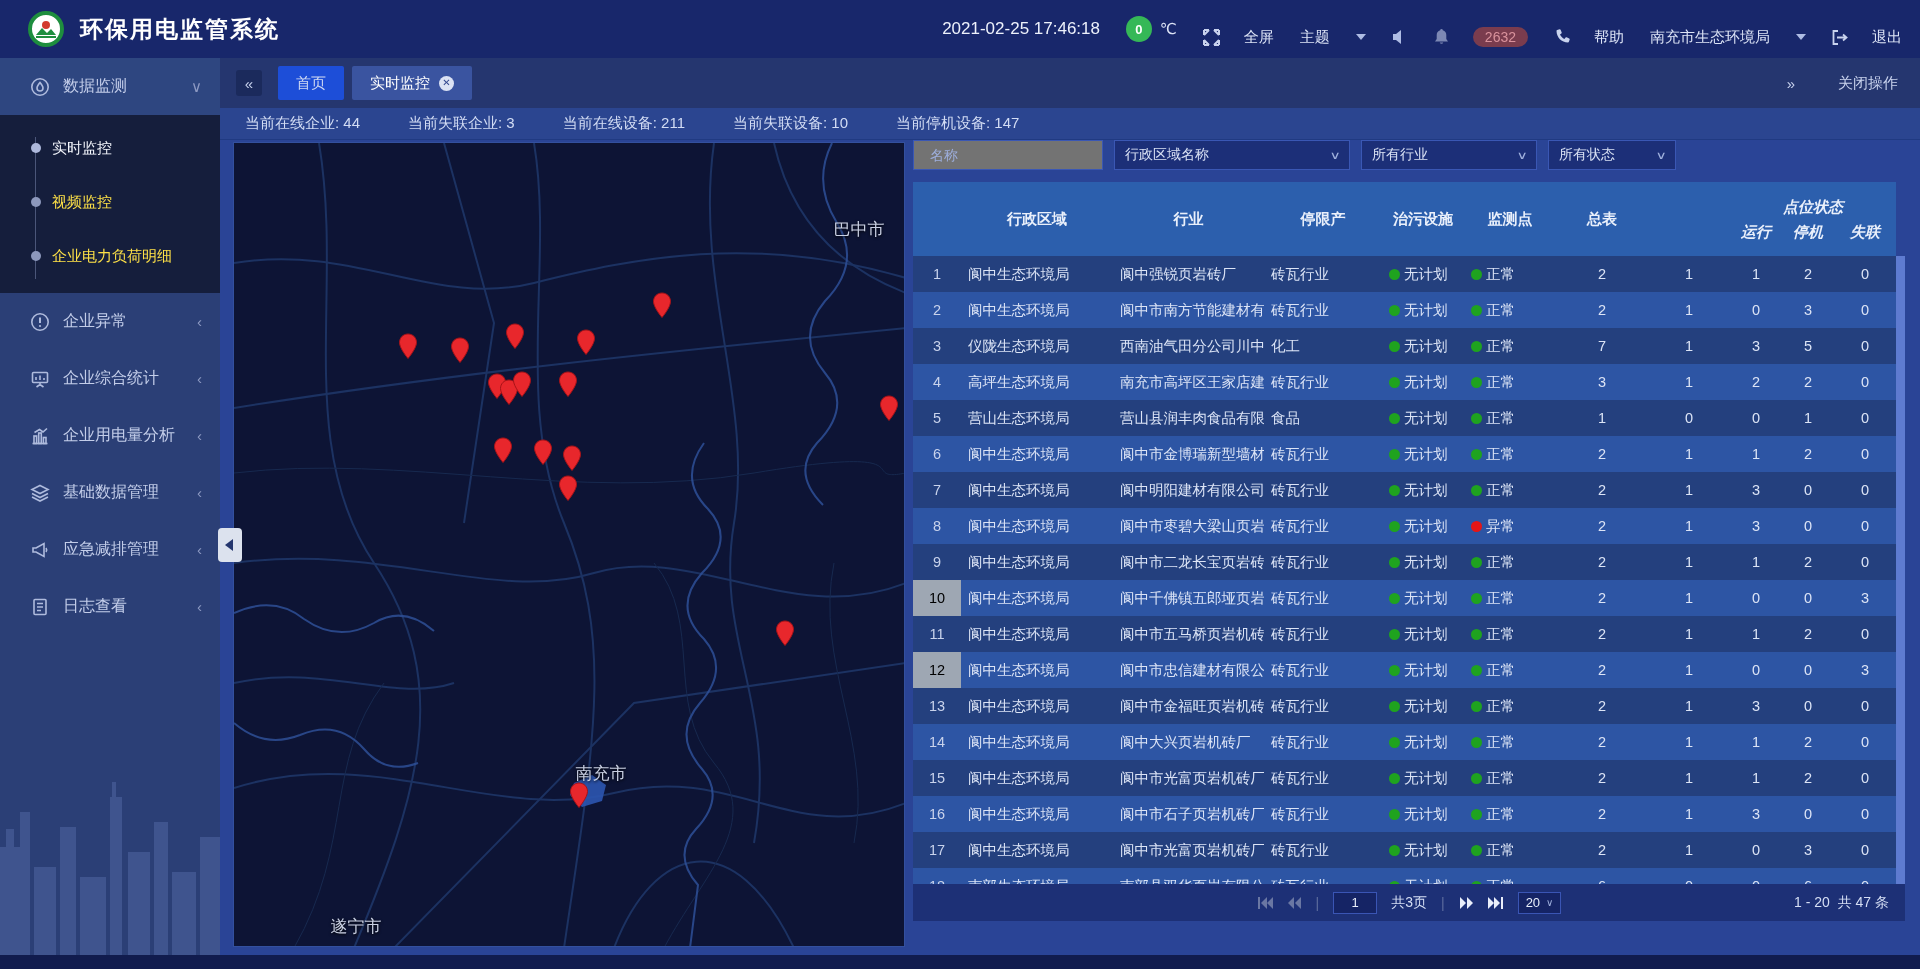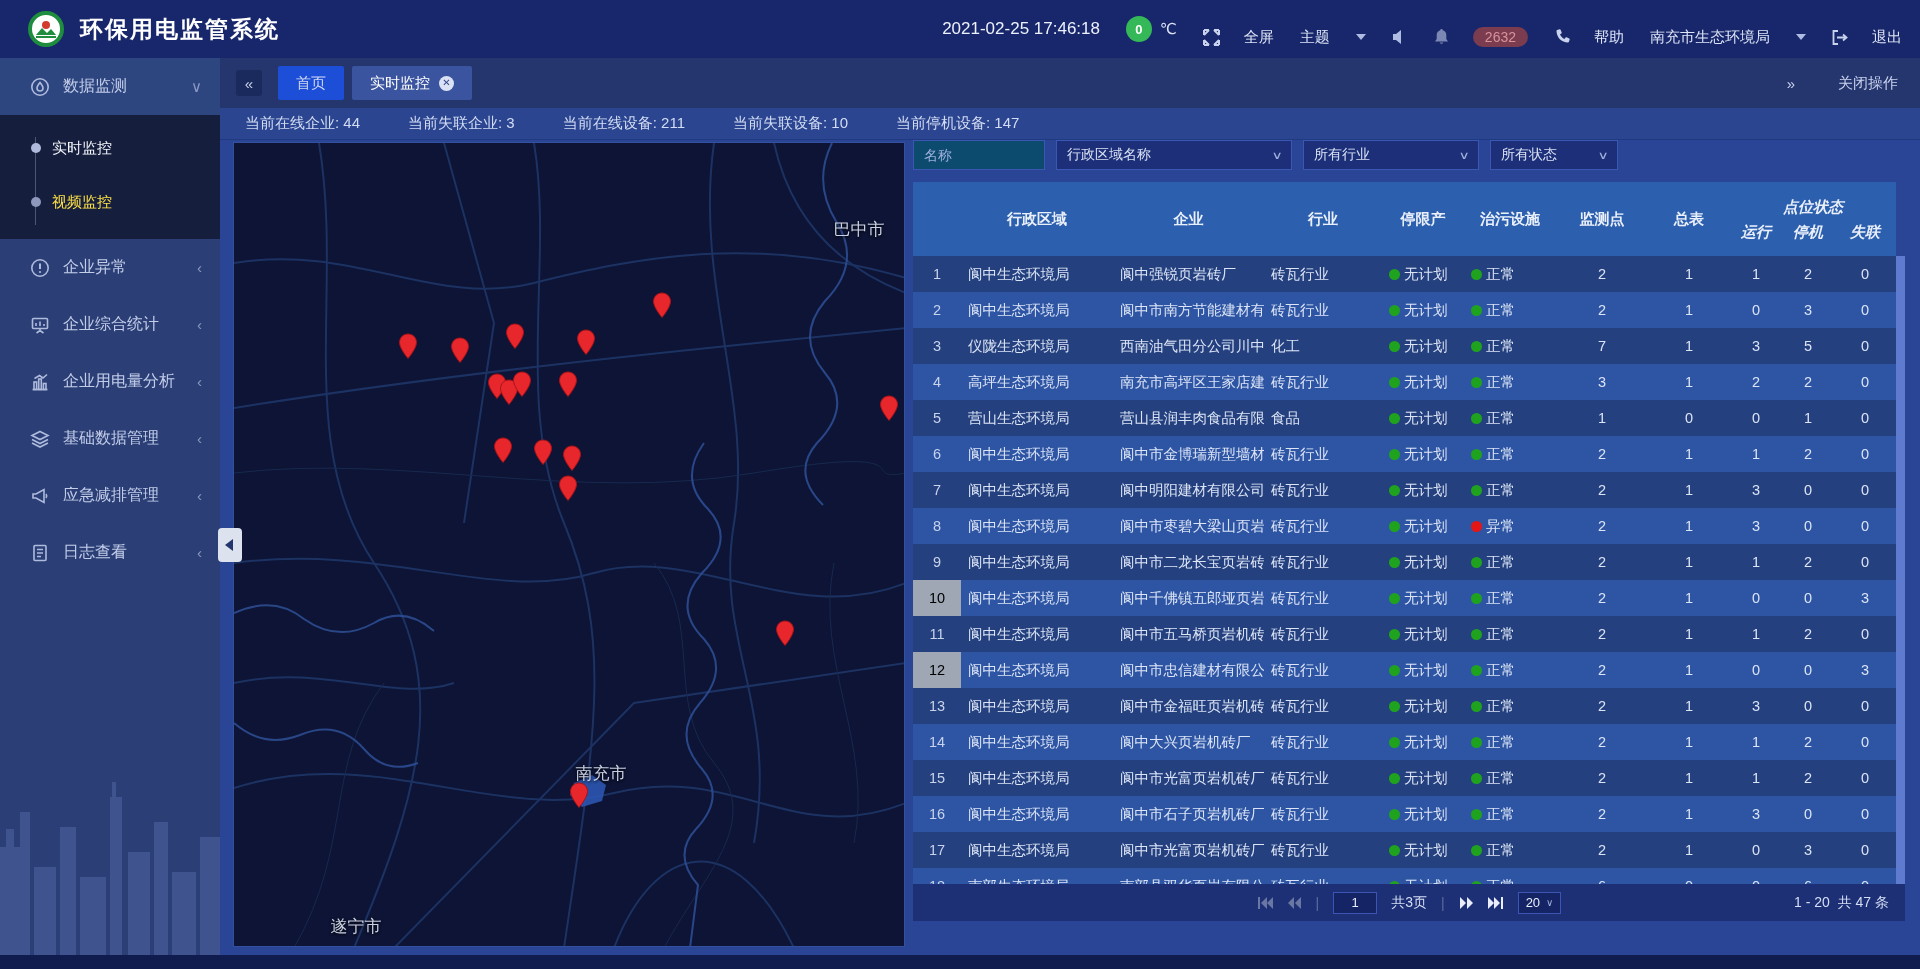--- a/index.html
+++ b/index.html
@@ -71,22 +71,22 @@
   .collapse-btn{ position:absolute; left:-2px; top:388px; width:24px; height:34px; background:#DCE2EE;
     border-radius:4px; display:grid; place-items:center; cursor:pointer; z-index:5; }
   .collapse-btn .tri{ width:0; height:0; border-top:6px solid transparent; border-bottom:6px solid transparent;
     border-right:8px solid #24366E; margin-right:2px; }
   
   .right-panel{ position:absolute; left:693px; top:0; width:992px; height:781px; }
   .filters{ display:flex; gap:11px; height:30px; }
   .fbox{ background:#1C2F78; border:1px solid #3A57B4; display:flex; align-items:center;
     padding:0 10px; font-size:14px; color:#D9E1F4; cursor:pointer; }
   .fbox .fchev{ margin-left:auto; color:#9FB0DD; font-size:11px; transform:scaleX(1.4); }
-  .f-input{ width:132px; background:#0c4a6e; border:1px solid #3A57B4; color:#D9E1F4;
-    padding:0 10px; font-size:14px; outline:none; }
+  .f-input{ width:190px; background:#737373; border:1px solid #3A57B4; color:#D9E1F4;
+    padding:0 16px; font-size:14px; outline:none; }
   .f-input::placeholder{ color:#9DAEDC; }
   .w1{ width:236px; } .w2{ width:176px; } .w3{ width:128px; }
   .grid-cols{ display:grid; grid-template-columns:48px 152px 151px 118px 82px 92px 92px 82px 52px 52px 62px; }
   .thead{ margin-top:12px; height:74px; background:#2C5FAD; color:#EAF0FB; font-size:15px; font-weight:bold;
     grid-template-rows:37px 37px; width:983px; }
   .thead .hc{ display:flex; align-items:center; justify-content:center; grid-row:1/3; }
   .thead .hgroup{ grid-row:1; grid-column:9/12; display:flex; align-items:flex-end; justify-content:center;
     font-style:italic; padding-bottom:2px; }
   .thead .hsub{ grid-row:2; display:flex; align-items:flex-start; justify-content:center; font-style:italic; padding-top:4px; }
   .tbody{ height:628px; overflow:hidden; width:983px; }
@@ -206,20 +206,24 @@
       <div class="submenu">
         <div class="tline"></div>
         <div class="sub-item active">
           <span class="dot"></span>
           <span>实时监控</span>
         </div>
         <div class="sub-item">
           <span class="dot"></span>
           <span>视频监控</span>
         </div>
+        <div class="sub-item">
+          <span class="dot"></span>
+          <span>企业电力负荷明细</span>
+        </div>
       </div>
     </div>
     <div class="menu-item">
       <span class="mi-icon"><svg viewBox="0 0 20 20" fill="none" stroke="currentColor" stroke-width="1.6">
           <circle cx="10" cy="10" r="8.2"></circle>
           <path d="M10 5.5 V11" stroke-width="2"></path>
           <circle cx="10" cy="14" r="1.1" fill="currentColor" stroke="none"></circle>
         </svg></span>
       <span>企业异常</span>
       <span class="chev">‹</span>
@@ -403,21 +407,20 @@
       </div>
       <div class="fbox w3">
         <span>所有状态</span>
           <span class="fchev">∨</span>
       </div>
     </div>
 
     <div class="thead grid-cols">
       <div class="hc"></div>
       <div class="hc">行政区域</div>
-      <div class="hc">企业</div>
       <div class="hc">行业</div>
       <div class="hc">停限产</div>
       <div class="hc">治污设施</div>
       <div class="hc">监测点</div>
       <div class="hc">总表</div>
       <div class="hgroup">点位状态</div>
       <div class="hsub" style="grid-column:9;">运行</div>
       <div class="hsub" style="grid-column:10;">停机</div>
       <div class="hsub" style="grid-column:11;">失联</div>
     </div>

